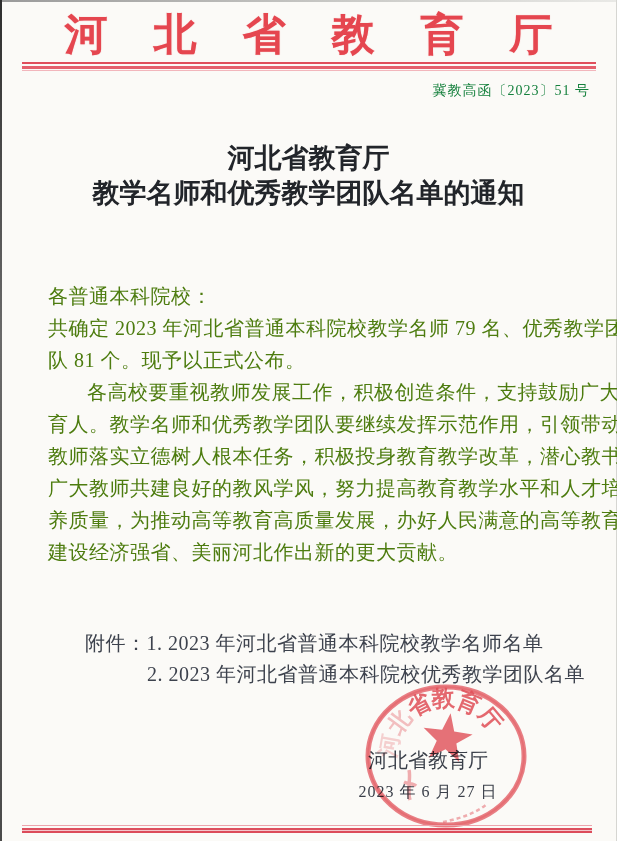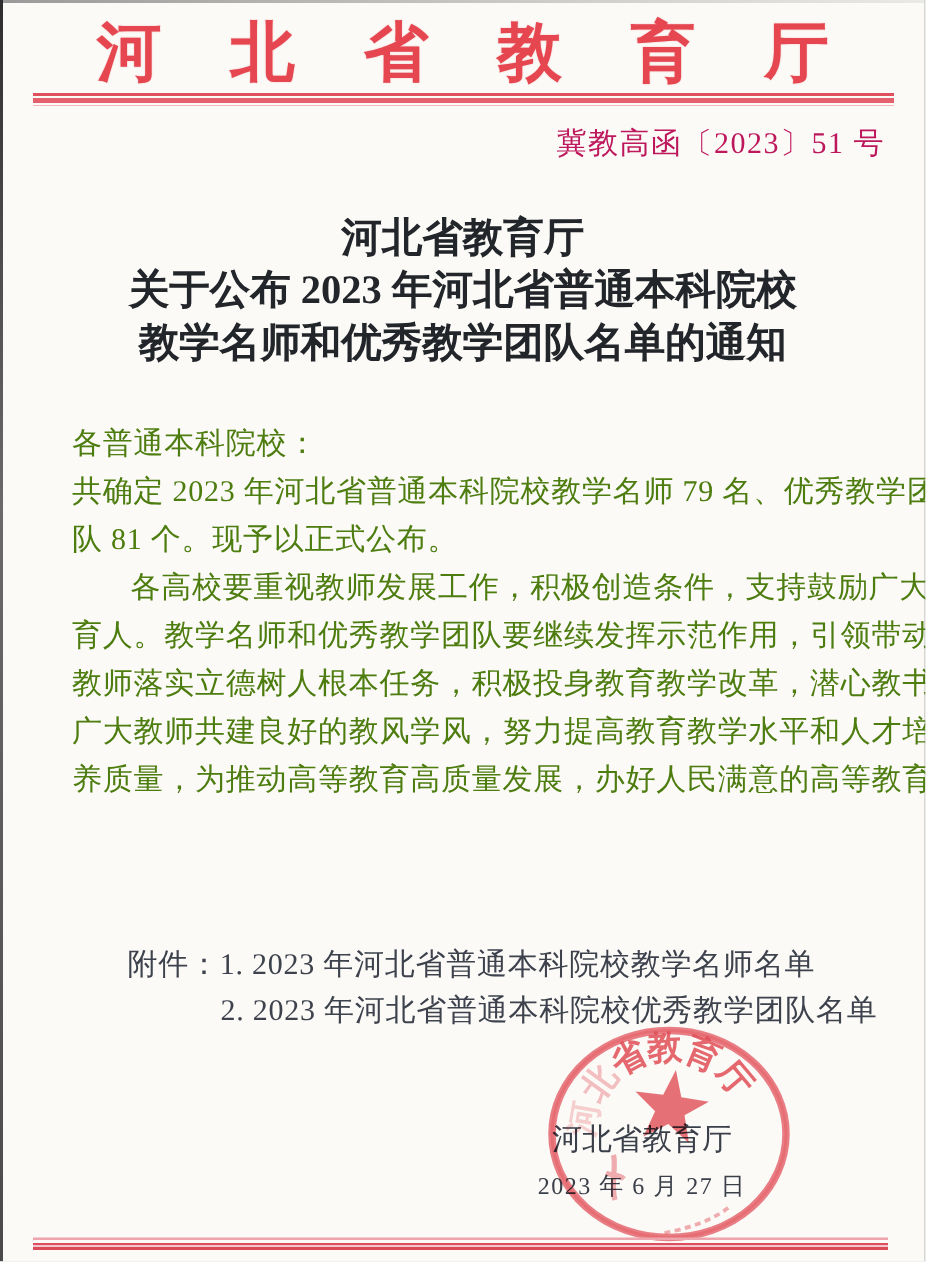--- a/index.html
+++ b/index.html
@@ -30,21 +30,21 @@
     background:linear-gradient(
       #e04f5c 0px,#e04f5c 2px,
       rgba(0,0,0,0) 2px,rgba(0,0,0,0) 3.5px,
       #e4606d 3.5px,#e4606d 7px,
       rgba(0,0,0,0) 7px,rgba(0,0,0,0) 8px,
       #f2b6bc 8px,#f2b6bc 9px,
       rgba(0,0,0,0) 9px);
   }
   .doc-number{
     position:absolute;top:82px;right:27px;
-    font-size:20px;color:#be185d;letter-spacing:1px;
+    font-size:14px;color:#15803d;letter-spacing:1px;
     white-space:nowrap;
   }
   .title{
     position:absolute;top:141px;left:0;width:617px;
     text-align:center;font-weight:bold;color:#22252a;
     font-size:27px;line-height:35px;
   }
   .title div{white-space:nowrap;}
   .body-block{
     position:absolute;top:280px;left:48px;width:524px;
@@ -97,33 +97,33 @@
   <div class="edge-right"></div>
 
   <div class="masthead">河北省教育厅</div>
 
   <div class="rule-top"></div>
 
   <div class="doc-number">冀教高函〔2023〕51 号</div>
 
   <div class="title">
     <div>河北省教育厅</div>
-    <div>关于公布 2023 年河北省普通本科院校</div>
     <div>教学名师和优秀教学团队名单的通知</div>
   </div>
 
   <div class="body-block">
     <div class="line">各普通本科院校：</div>
     <div class="line">共确定 2023 年河北省普通本科院校教学名师 79 名、优秀教学团</div>
     <div class="line">队 81 个。现予以正式公布。</div>
     <div class="line indent">各高校要重视教师发展工作，积极创造条件，支持鼓励广大</div>
     <div class="line">育人。教学名师和优秀教学团队要继续发挥示范作用，引领带动</div>
     <div class="line">教师落实立德树人根本任务，积极投身教育教学改革，潜心教书</div>
     <div class="line">广大教师共建良好的教风学风，努力提高教育教学水平和人才培</div>
     <div class="line">养质量，为推动高等教育高质量发展，办好人民满意的高等教育，</div>
+    <div class="line">建设经济强省、美丽河北作出新的更大贡献。</div>
   </div>
 
   <div class="attachments">
     <div class="line">附件：1. 2023 年河北省普通本科院校教学名师名单</div>
     <div class="line att-2">2. 2023 年河北省普通本科院校优秀教学团队名单</div>
   </div>
 
   <div class="signature">河北省教育厅</div>
   <div class="sign-date">2023 年 6 月 27 日</div>
 

